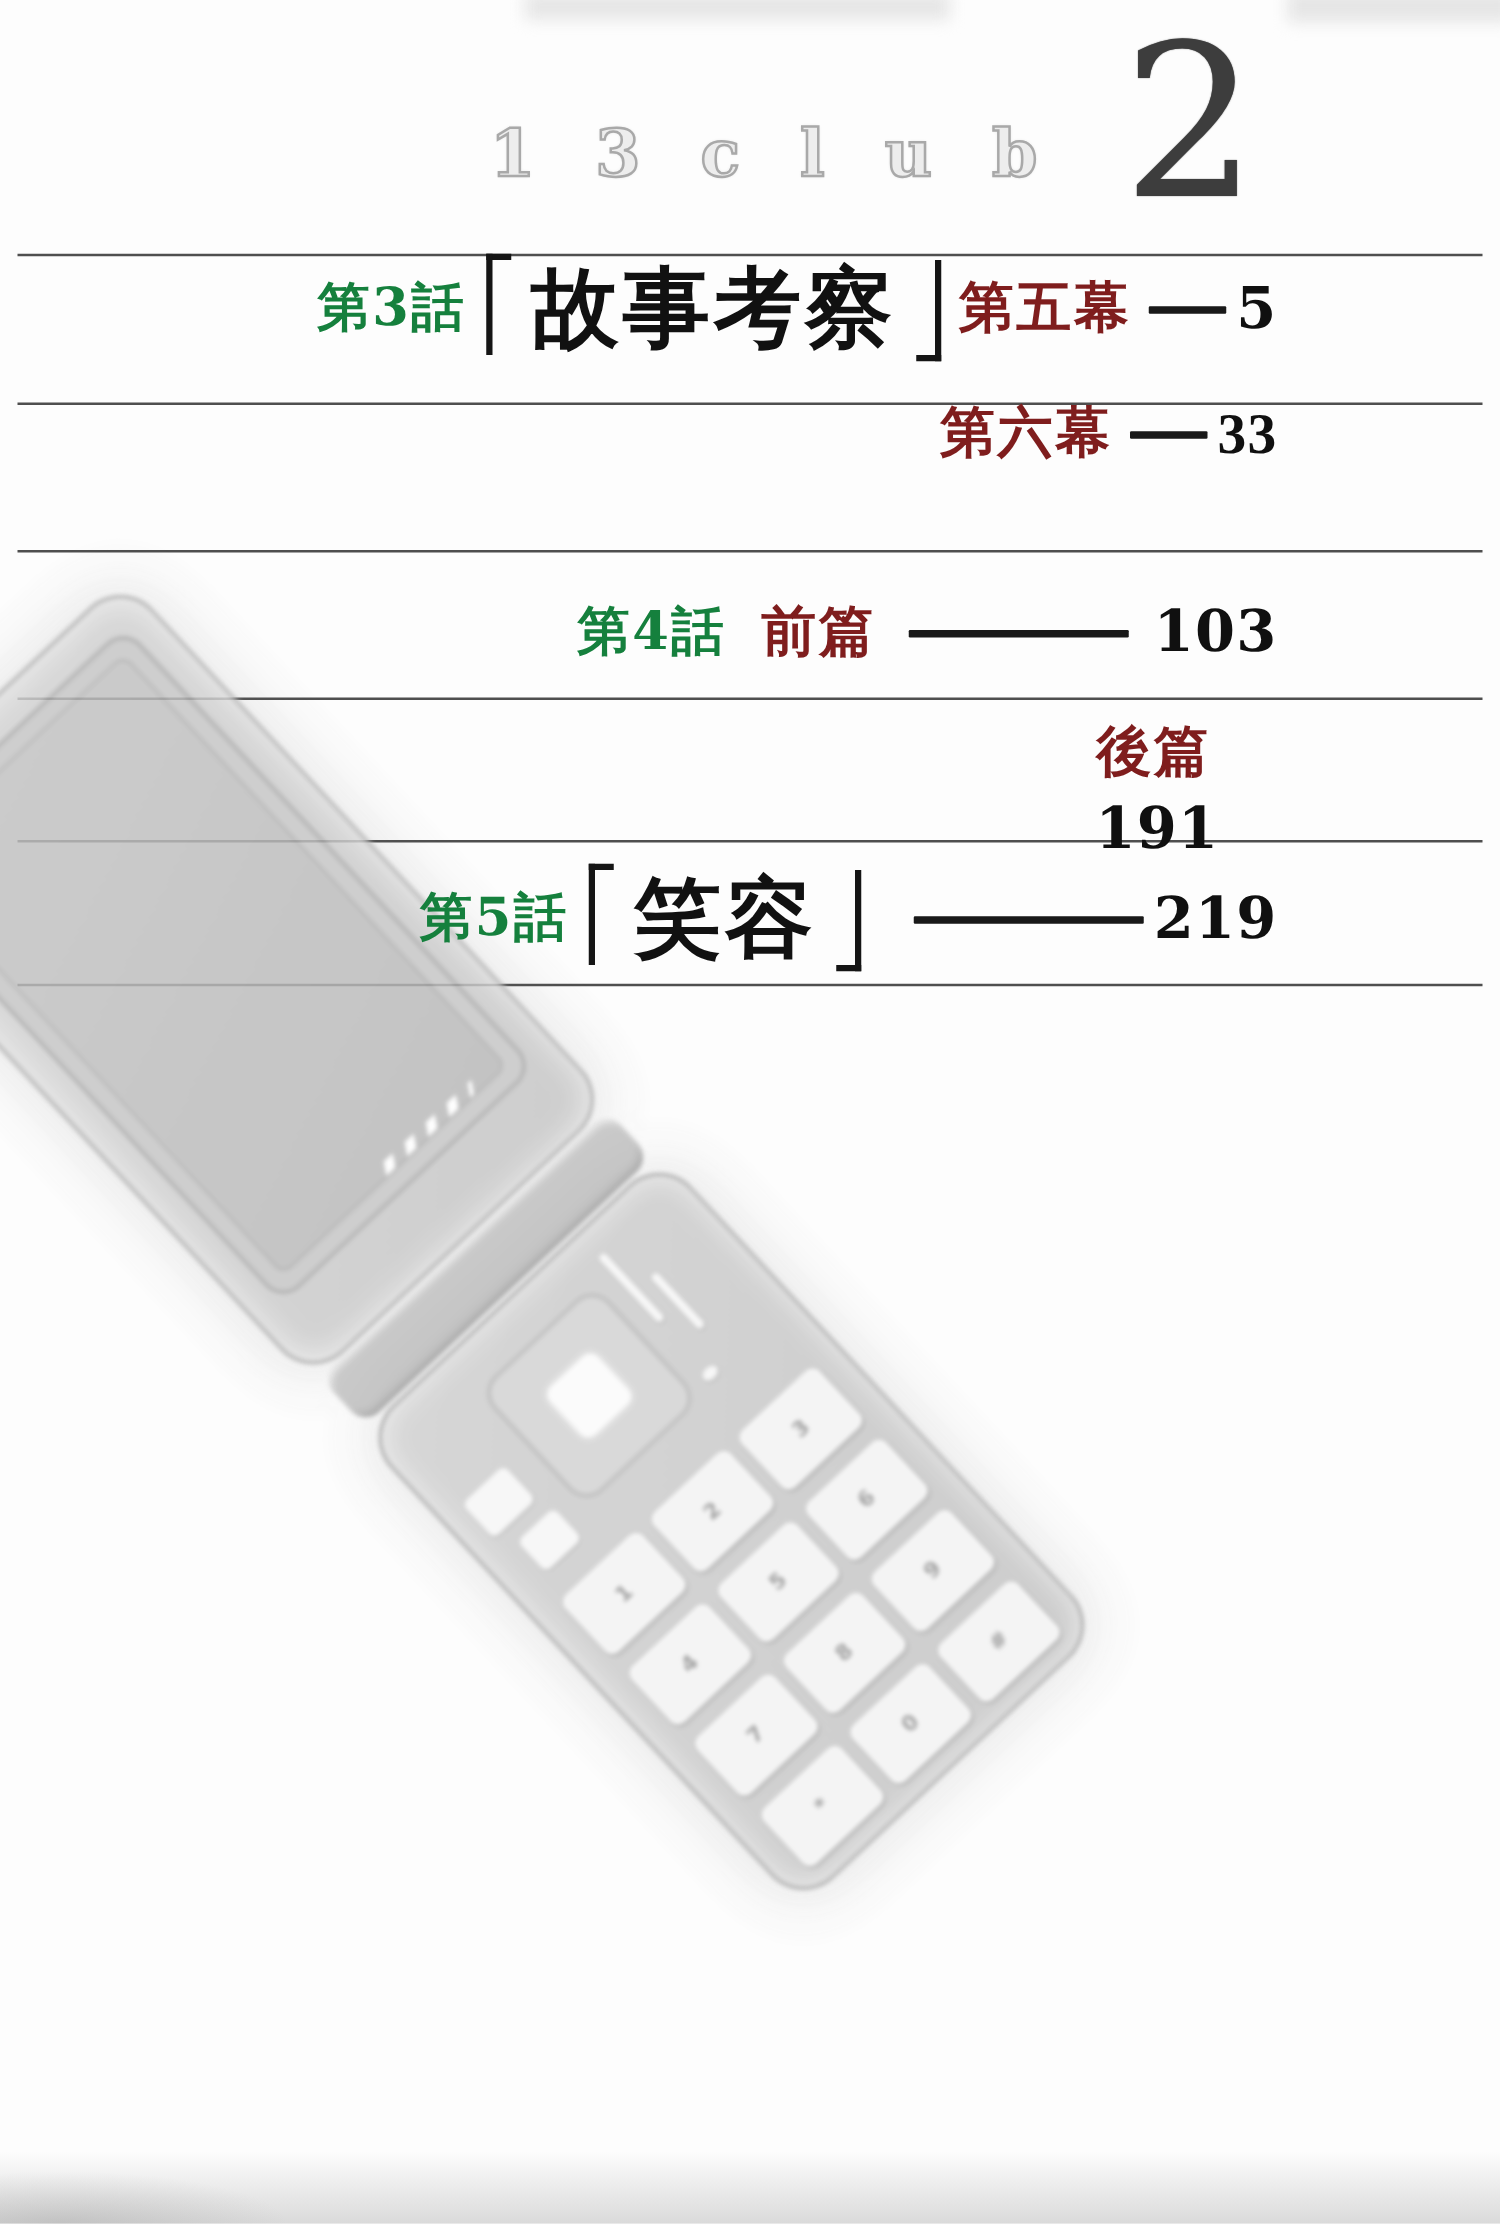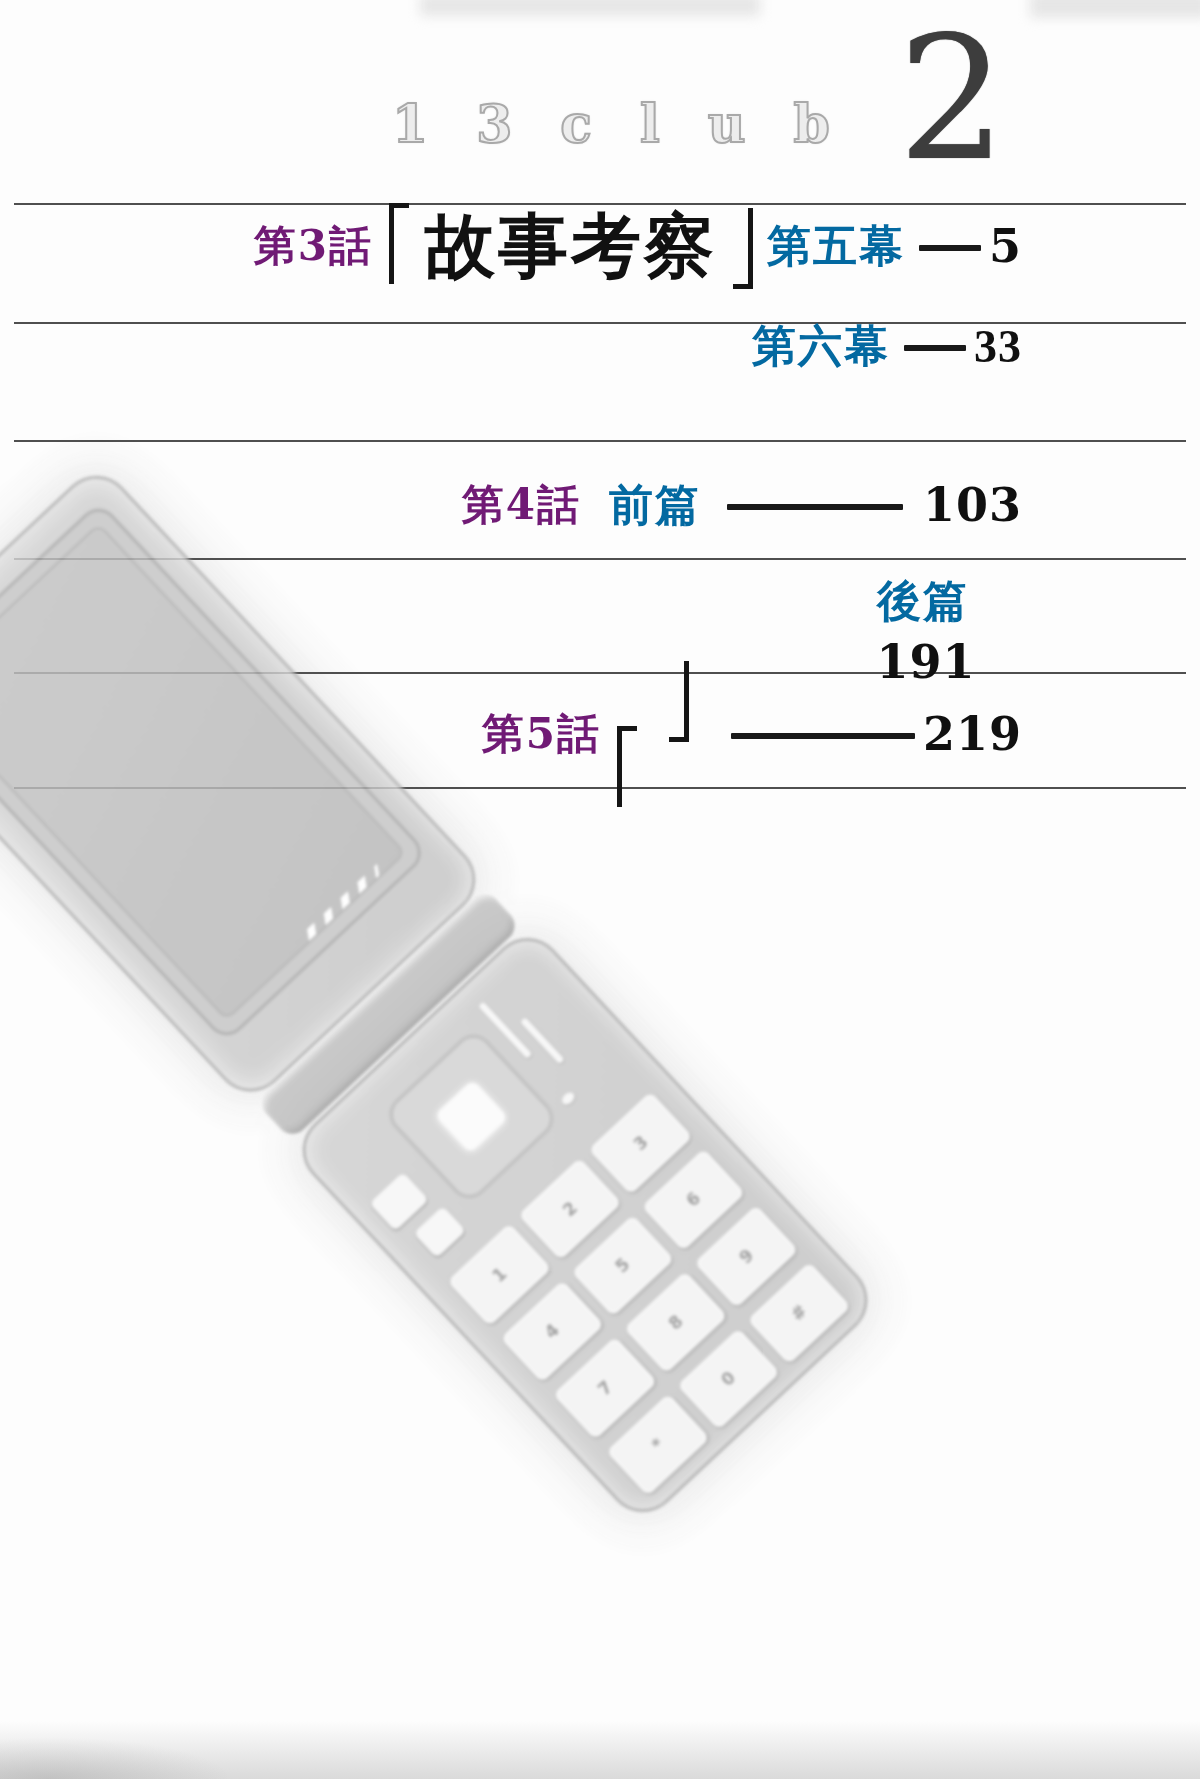--- a/index.html
+++ b/index.html
@@ -41,28 +41,28 @@
   .rule.r4{top:558px;}
   .rule.r5{top:672px;}
   .rule.r6{top:787px;}
   
   .toc-row{position:absolute;right:178px;display:flex;align-items:center;white-space:nowrap;z-index:5;}
   .row1{top:196px;height:100px;}
   .row2{top:300px;height:92px;font-family:Liberation Serif, serif;}
   .row3{top:455px;height:100px;gap:12px;}
   .row4{top:572px;height:96px;flex-direction:column;}
   .row5{top:684px;height:100px;}
-  .chapter{font-size:42px;font-weight:600;letter-spacing:2px;margin-right:16px;color:#701a75;}
+  .chapter{font-size:42px;font-weight:600;letter-spacing:2px;margin-right:16px;color:#15803d;}
   .bracket-title{position:relative;display:inline-block;padding:8px 36px;margin-right:14px;}
   .title-text{font-size:70px;line-height:1;font-weight:700;letter-spacing:3px;color:#111;}
   .title-latin{font-size:62px;letter-spacing:1px;}
   .brk{position:absolute;width:15px;height:76px;}
   .brk.open{left:0;top:0;border-left:5px solid #151515;border-top:5px solid #151515;}
   .brk.close{right:0;bottom:0;border-right:5px solid #151515;border-bottom:5px solid #151515;}
-  .part{font-size:44px;font-weight:800;letter-spacing:2px;color:#0369a1;margin-right:6px;}
+  .part{font-size:44px;font-weight:800;letter-spacing:2px;color:#7f1d1d;margin-right:6px;}
   .leader{height:6px;background:#191919;border-radius:1px;margin:4px 8px 0 8px;}
   .lead-sm{width:62px;}
   .lead-lg{width:176px;}
   .lead-xl{width:184px;margin-left:28px;}
   .pagenum{font-size:46px;font-weight:700;letter-spacing:1px;color:#101010;}
   
   .phone{
     position:absolute;left:-185px;top:470px;width:330px;height:1150px;
     transform:rotate(-43deg);transform-origin:295px 55px;
     filter:blur(1.5px);opacity:.82;z-index:1;
@@ -199,19 +199,20 @@
 <div class="toc-row row4">
   <span class="part">後篇</span>
   <span class="leader lead-lg"></span>
   <span class="pagenum">191</span>
 </div>
 
 <div class="toc-row row5">
   <span class="chapter">第5話</span>
   <span class="bracket-title">
     <span class="brk open"></span>
+    <span class="title-text">笑容</span>
     <span class="brk close"></span>
   </span>
   <span class="leader lead-xl"></span>
   <span class="pagenum">219</span>
 </div>
 
 <div class="bottom-shade"></div>
 
 </body></html>

